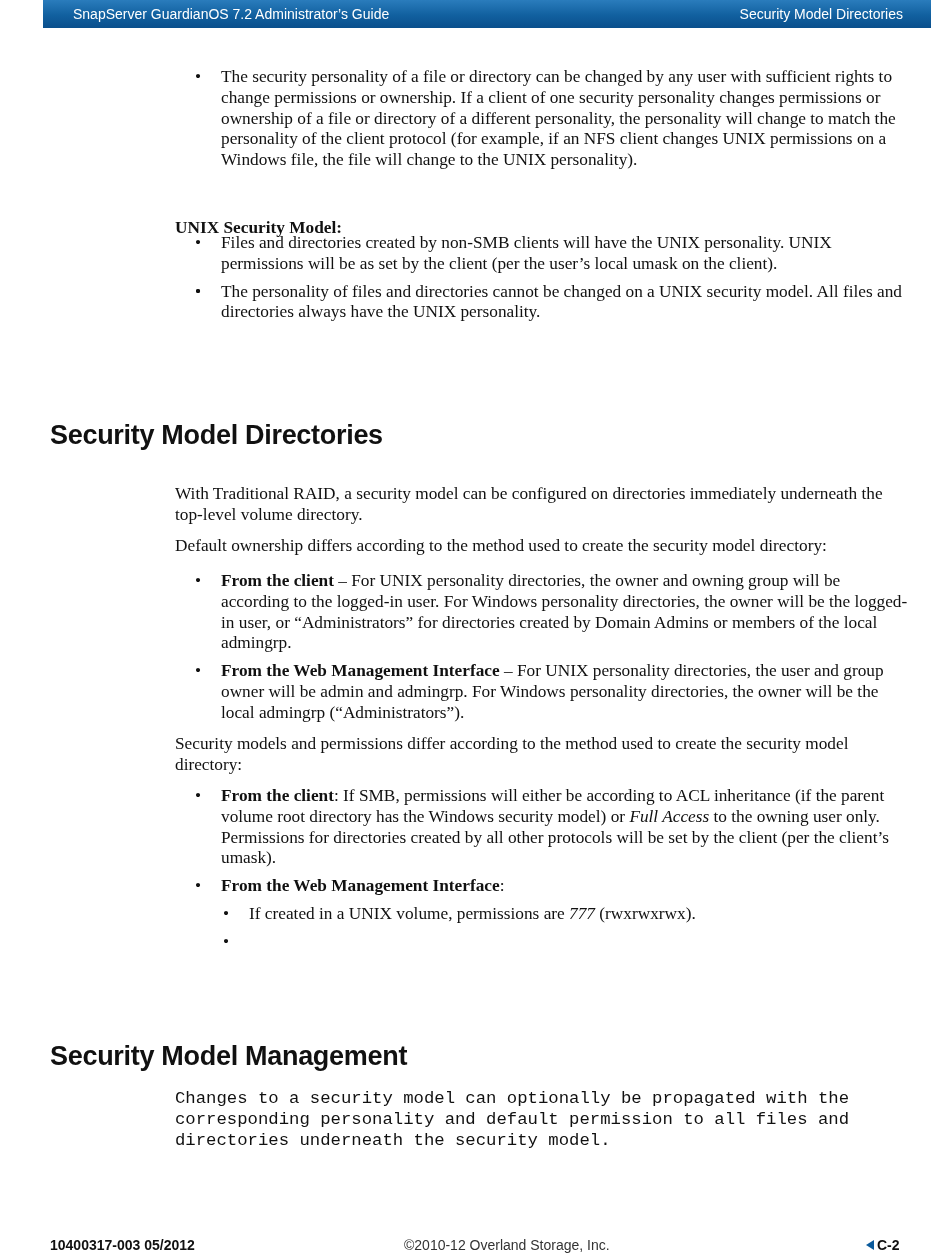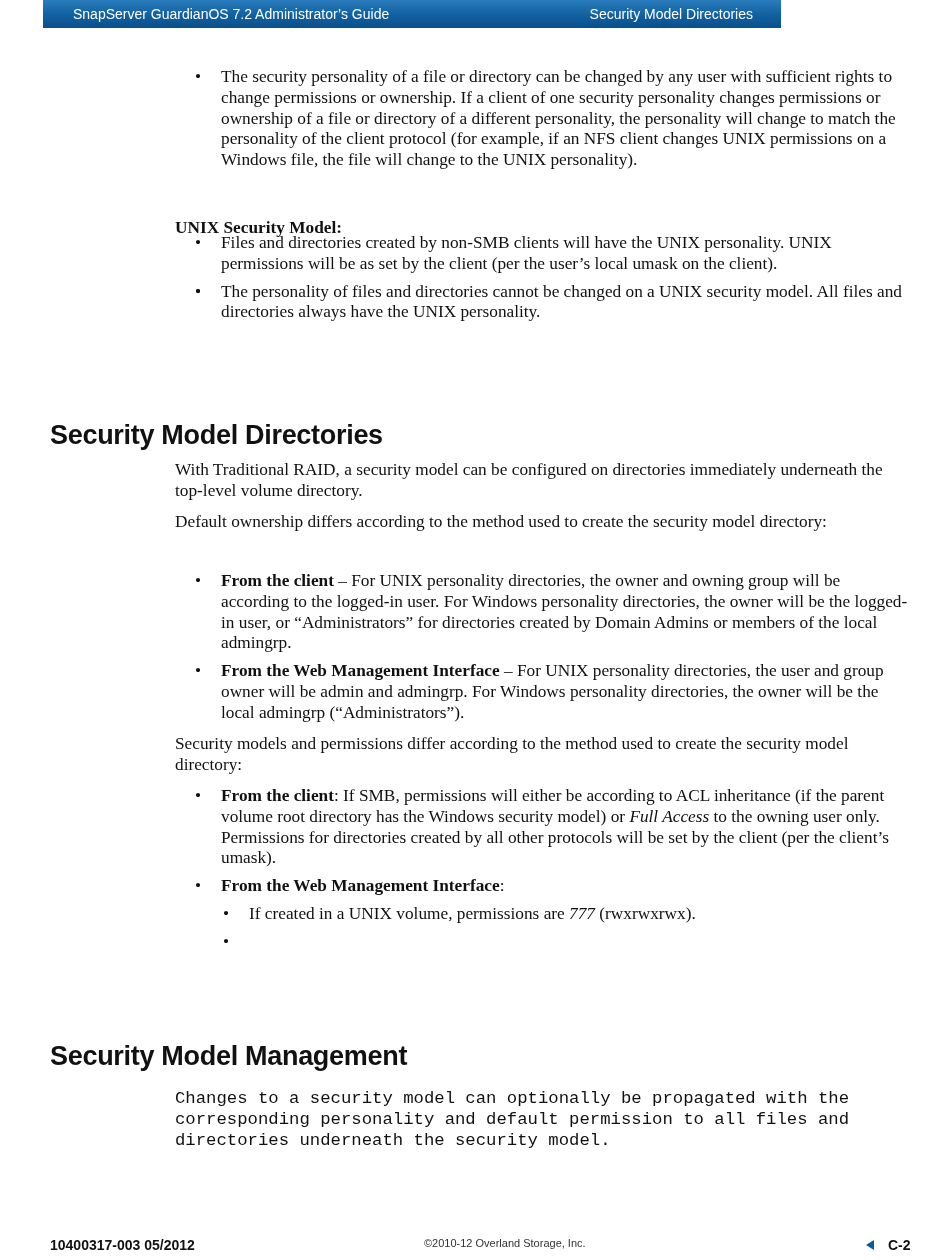--- a/index.html
+++ b/index.html
@@ -1,18 +1,18 @@
 <!DOCTYPE html>
 <html><head>
   <meta charset="utf-8">
   <style>
     html, body { margin: 0; padding: 0; background: #ffffff; }
     body { width: 950px; height: 1260px; position: relative; overflow: hidden; color: #111; }
     .header-bar {
-      position: absolute; left: 43px; top: 0; width: 738px; height: 28px;
+      position: absolute; left: 43px; top: 0; width: 888px; height: 28px;
       background: linear-gradient(to bottom, #2a7cbc 0%, #11609f 55%, #0a4f8c 100%);
       color: #fff; font-family: "Liberation Sans", sans-serif; font-size: 14px;
       display: flex; align-items: center; justify-content: space-between;
       box-sizing: border-box; padding: 0 28px 0 30px;
     }
     .header-bar span { white-space: nowrap; }
     .serif { font-family: "Liberation Serif", "DejaVu Serif", serif; font-size: 17.3px; line-height: 20.8px; }
     .block { position: absolute; left: 175px; width: 735px; }
     .para { margin: 0; }
     .li { position: relative; padding-left: 46px; }
@@ -20,22 +20,22 @@
     .li2 { position: relative; padding-left: 74px; }
     .li2 .dot { position: absolute; left: 48px; top: 0; }
     .h1 {
       position: absolute; left: 50px; font-family: "Liberation Sans", sans-serif;
       font-weight: bold; font-size: 27px; letter-spacing: -0.3px; color: #111;
     }
     b { font-weight: bold; }
     i { font-style: italic; }
     .footer { position: absolute; top: 1237px; font-family: "Liberation Sans", sans-serif; font-size: 14px; color: #111; }
     .footer-left { left: 50px; font-weight: bold; }
-    .footer-center { left: 424px; font-size: 11px; color: #333; }
-    .footer-right { left: 866px; font-weight: bold; display: flex; align-items: center; gap: 14px; }
+    .footer-center { left: 404px; font-size: 14px; color: #333; }
+    .footer-right { left: 866px; font-weight: bold; display: flex; align-items: center; gap: 3px; }
     .tri { width: 0; height: 0; border-top: 5px solid transparent; border-bottom: 5px solid transparent; border-right: 8px solid #0a5a9c; display: inline-block; }
   </style>
 </head>
 <body>
 
 <div class="header-bar">
   <span>SnapServer GuardianOS 7.2 Administrator’s Guide</span>
   <span>Security Model Directories</span>
 </div>
 
@@ -59,21 +59,21 @@
     <span class="dot">•</span>
   </div>
   <div class="li">
     <span class="dot">•</span>
     <span>The personality of files and directories cannot be changed on a UNIX security model. All files and directories always have the UNIX personality.</span>
   </div>
 </div>
 
 <div class="h1" style="top:420px;">Security Model Directories</div>
 
-<div class="block serif" style="top:460px;">
+<div class="block serif" style="top:484px;">
   <p class="para" style="margin-bottom:10px;">With Traditional RAID, a security model can be configured on directories immediately underneath the top-level volume directory.</p>
   <p class="para">Default ownership differs according to the method used to create the security model directory:</p>
 </div>
 
 <div class="block serif" style="top:571px;">
   <div class="li" style="margin-bottom:7px;">
     <span class="dot">•</span>
     <b>From the client</b><span> – </span><span>For UNIX personality directories, the owner and owning group will be according to the logged-in user. For Windows personality directories, the owner will be the logged-in user, or “Administrators” for directories created by Domain Admins or members of the local admingrp.</span>
   </div>
   <div class="li">

